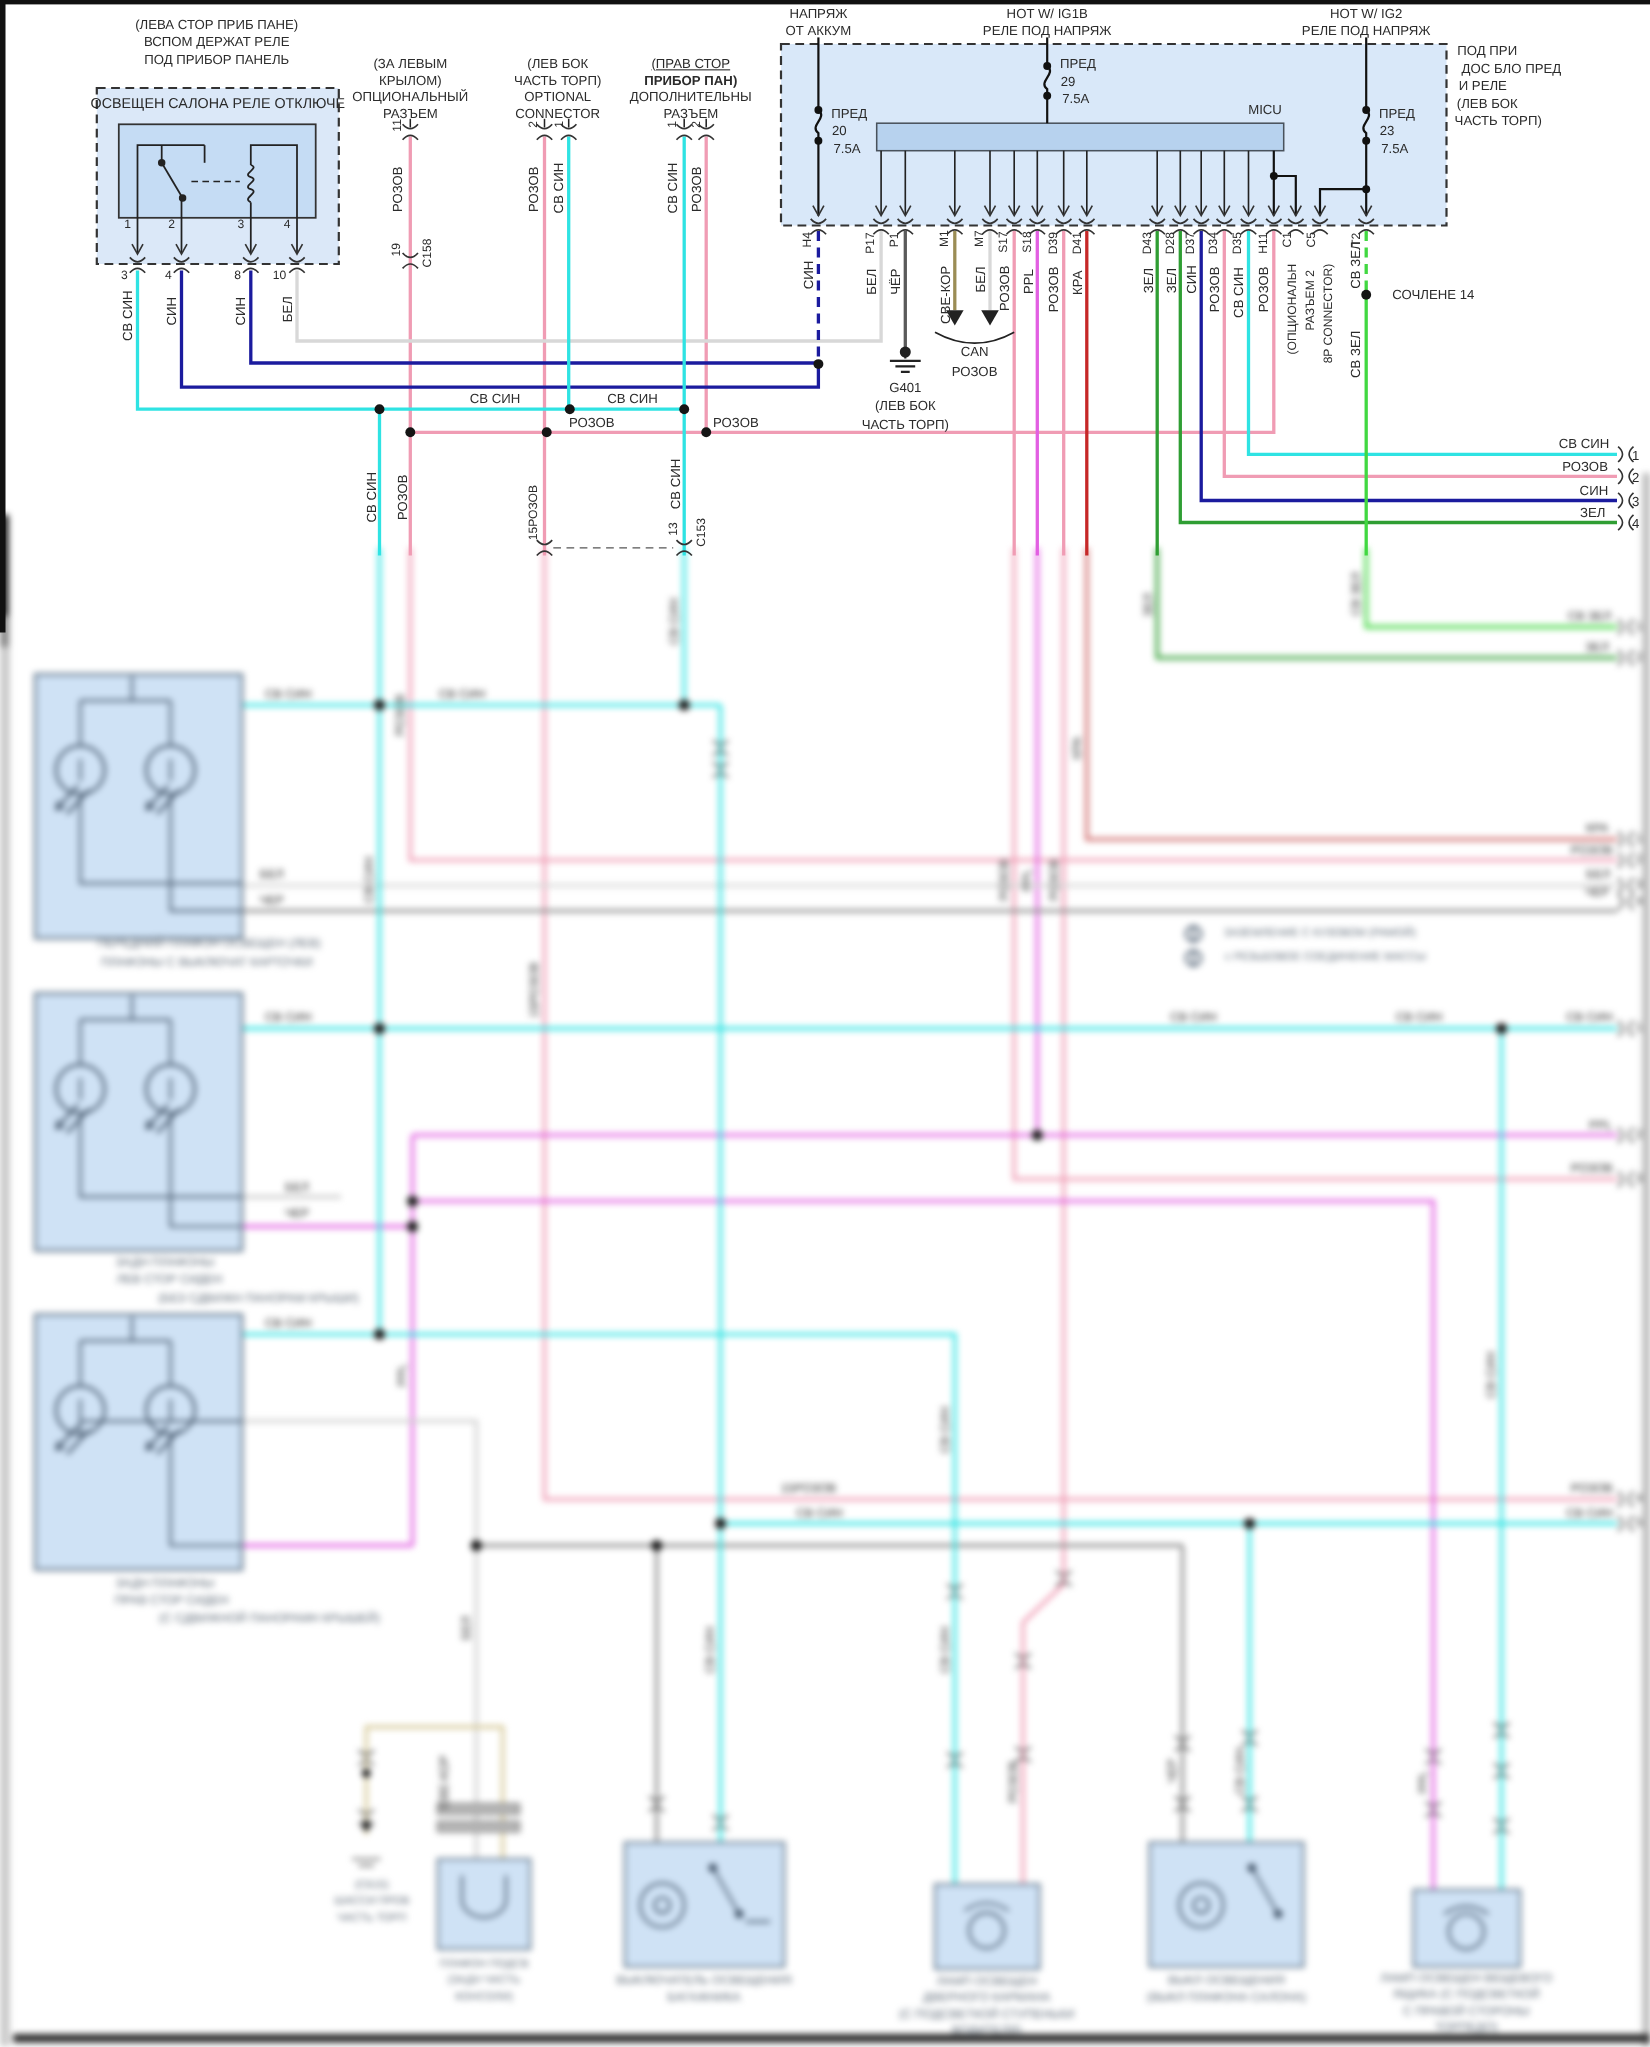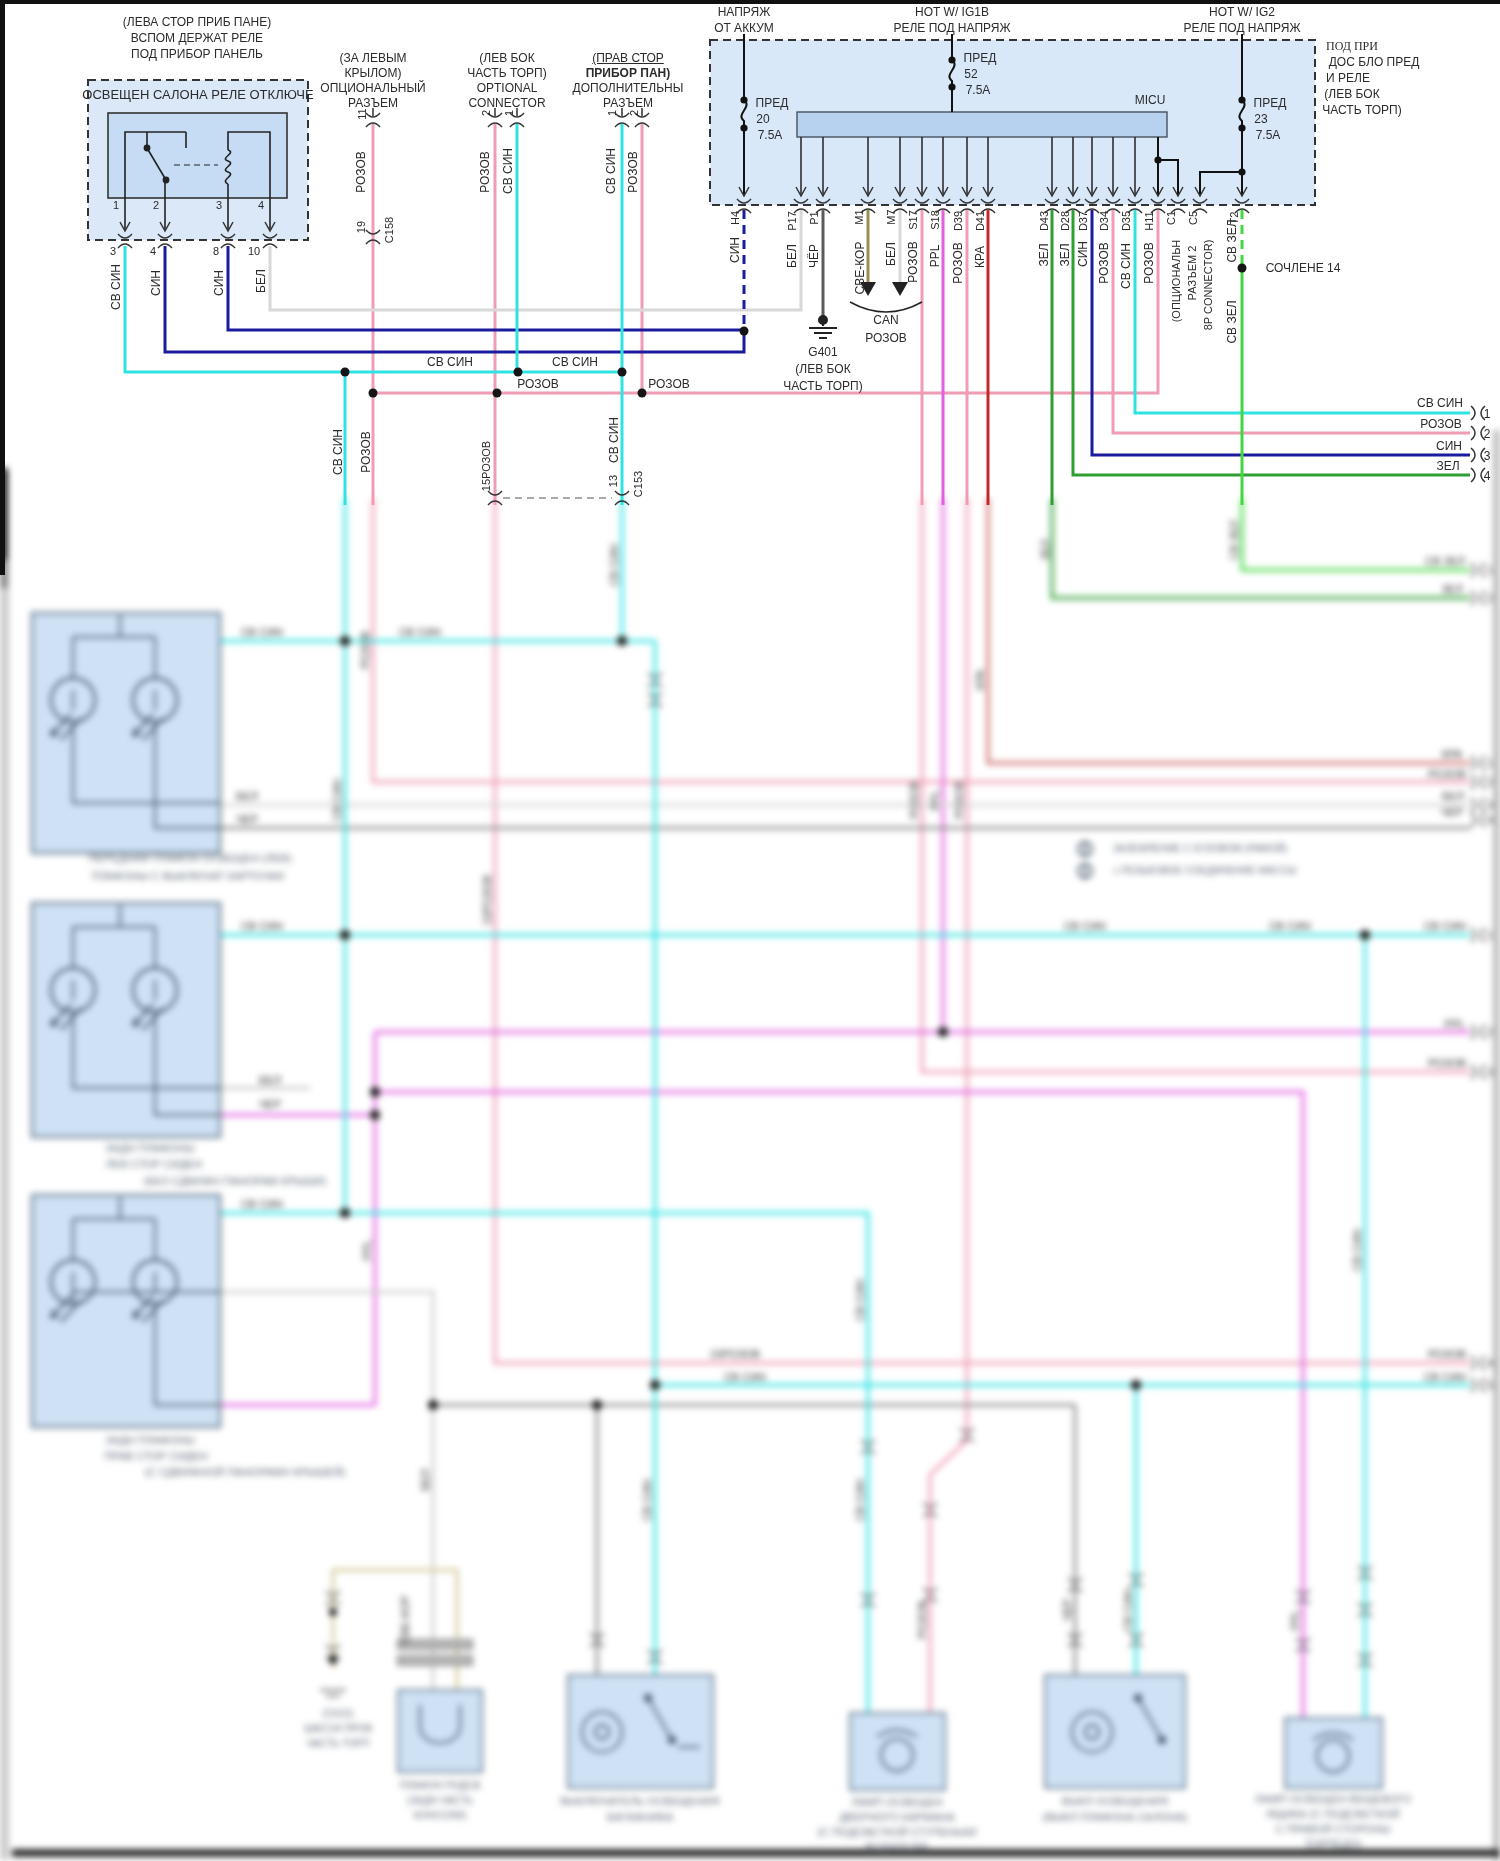--- a/index.html
+++ b/index.html
@@ -556,31 +556,31 @@
       <div class="lbl" style="left: 628px; top: 58px; text-decoration: underline;">(ПРАВ СТОР</div>
       <div class="lbl" style="left: 628px; top: 73px; font-weight: bold;">ПРИБОР ПАН)</div>
       <div class="lbl" style="left: 628px; top: 88px;">ДОПОЛНИТЕЛЬНЫ</div>
       <div class="lbl" style="left: 628px; top: 103px;">РАЗЪЕМ</div>
       <div class="lbl" style="left: 744px; top: 12px;">НАПРЯЖ</div>
       <div class="lbl" style="left: 744px; top: 28px;">ОТ АККУМ</div>
       <div class="lbl" style="left: 952px; top: 12px;">HOT W/ IG1B</div>
       <div class="lbl" style="left: 952px; top: 28px;">РЕЛЕ ПОД НАПРЯЖ</div>
       <div class="lbl" style="left: 1242px; top: 12px;">HOT W/ IG2</div>
       <div class="lbl" style="left: 1242px; top: 28px;">РЕЛЕ ПОД НАПРЯЖ</div>
-      <div class="lbl" style="left: 1352px; top: 46px; font-family: Liberation Serif, serif;">ПОД ПРИ</div>
+      <div class="lbl" style="left: 1352px; top: 46px;">ПОД ПРИ</div>
       <div class="lbl" style="left: 1374px; top: 62px;">ДОС БЛО ПРЕД</div>
       <div class="lbl" style="left: 1348px; top: 78px;">И РЕЛЕ</div>
       <div class="lbl" style="left: 1352px; top: 94px;">(ЛЕВ БОК</div>
       <div class="lbl" style="left: 1362px; top: 110px;">ЧАСТЬ ТОРП)</div>
       <div class="lbl" style="left: 1150px; top: 100px;">MICU</div>
       <div class="lbl" style="left: 772px; top: 103px;">ПРЕД</div>
       <div class="lbl" style="left: 763px; top: 119px;">20</div>
       <div class="lbl" style="left: 770px; top: 135px;">7.5A</div>
       <div class="lbl" style="left: 980px; top: 58px;">ПРЕД</div>
-      <div class="lbl" style="left: 971px; top: 74px;">52</div>
+      <div class="lbl" style="left: 971px; top: 74px;">29</div>
       <div class="lbl" style="left: 978px; top: 90px;">7.5A</div>
       <div class="lbl" style="left: 1270px; top: 103px;">ПРЕД</div>
       <div class="lbl" style="left: 1261px; top: 119px;">23</div>
       <div class="lbl" style="left: 1268px; top: 135px;">7.5A</div>
       <div class="lbl" style="left: 823px; top: 352px;">G401</div>
       <div class="lbl" style="left: 823px; top: 369px;">(ЛЕВ БОК</div>
       <div class="lbl" style="left: 823px; top: 386px;">ЧАСТЬ ТОРП)</div>
       <div class="lbl" style="left: 886px; top: 320px;">CAN</div>
       <div class="lbl" style="left: 886px; top: 338px;">РОЗОВ</div>
       <div class="lbl" style="left: 1303px; top: 268px;">СОЧЛЕНЕ 14</div>

